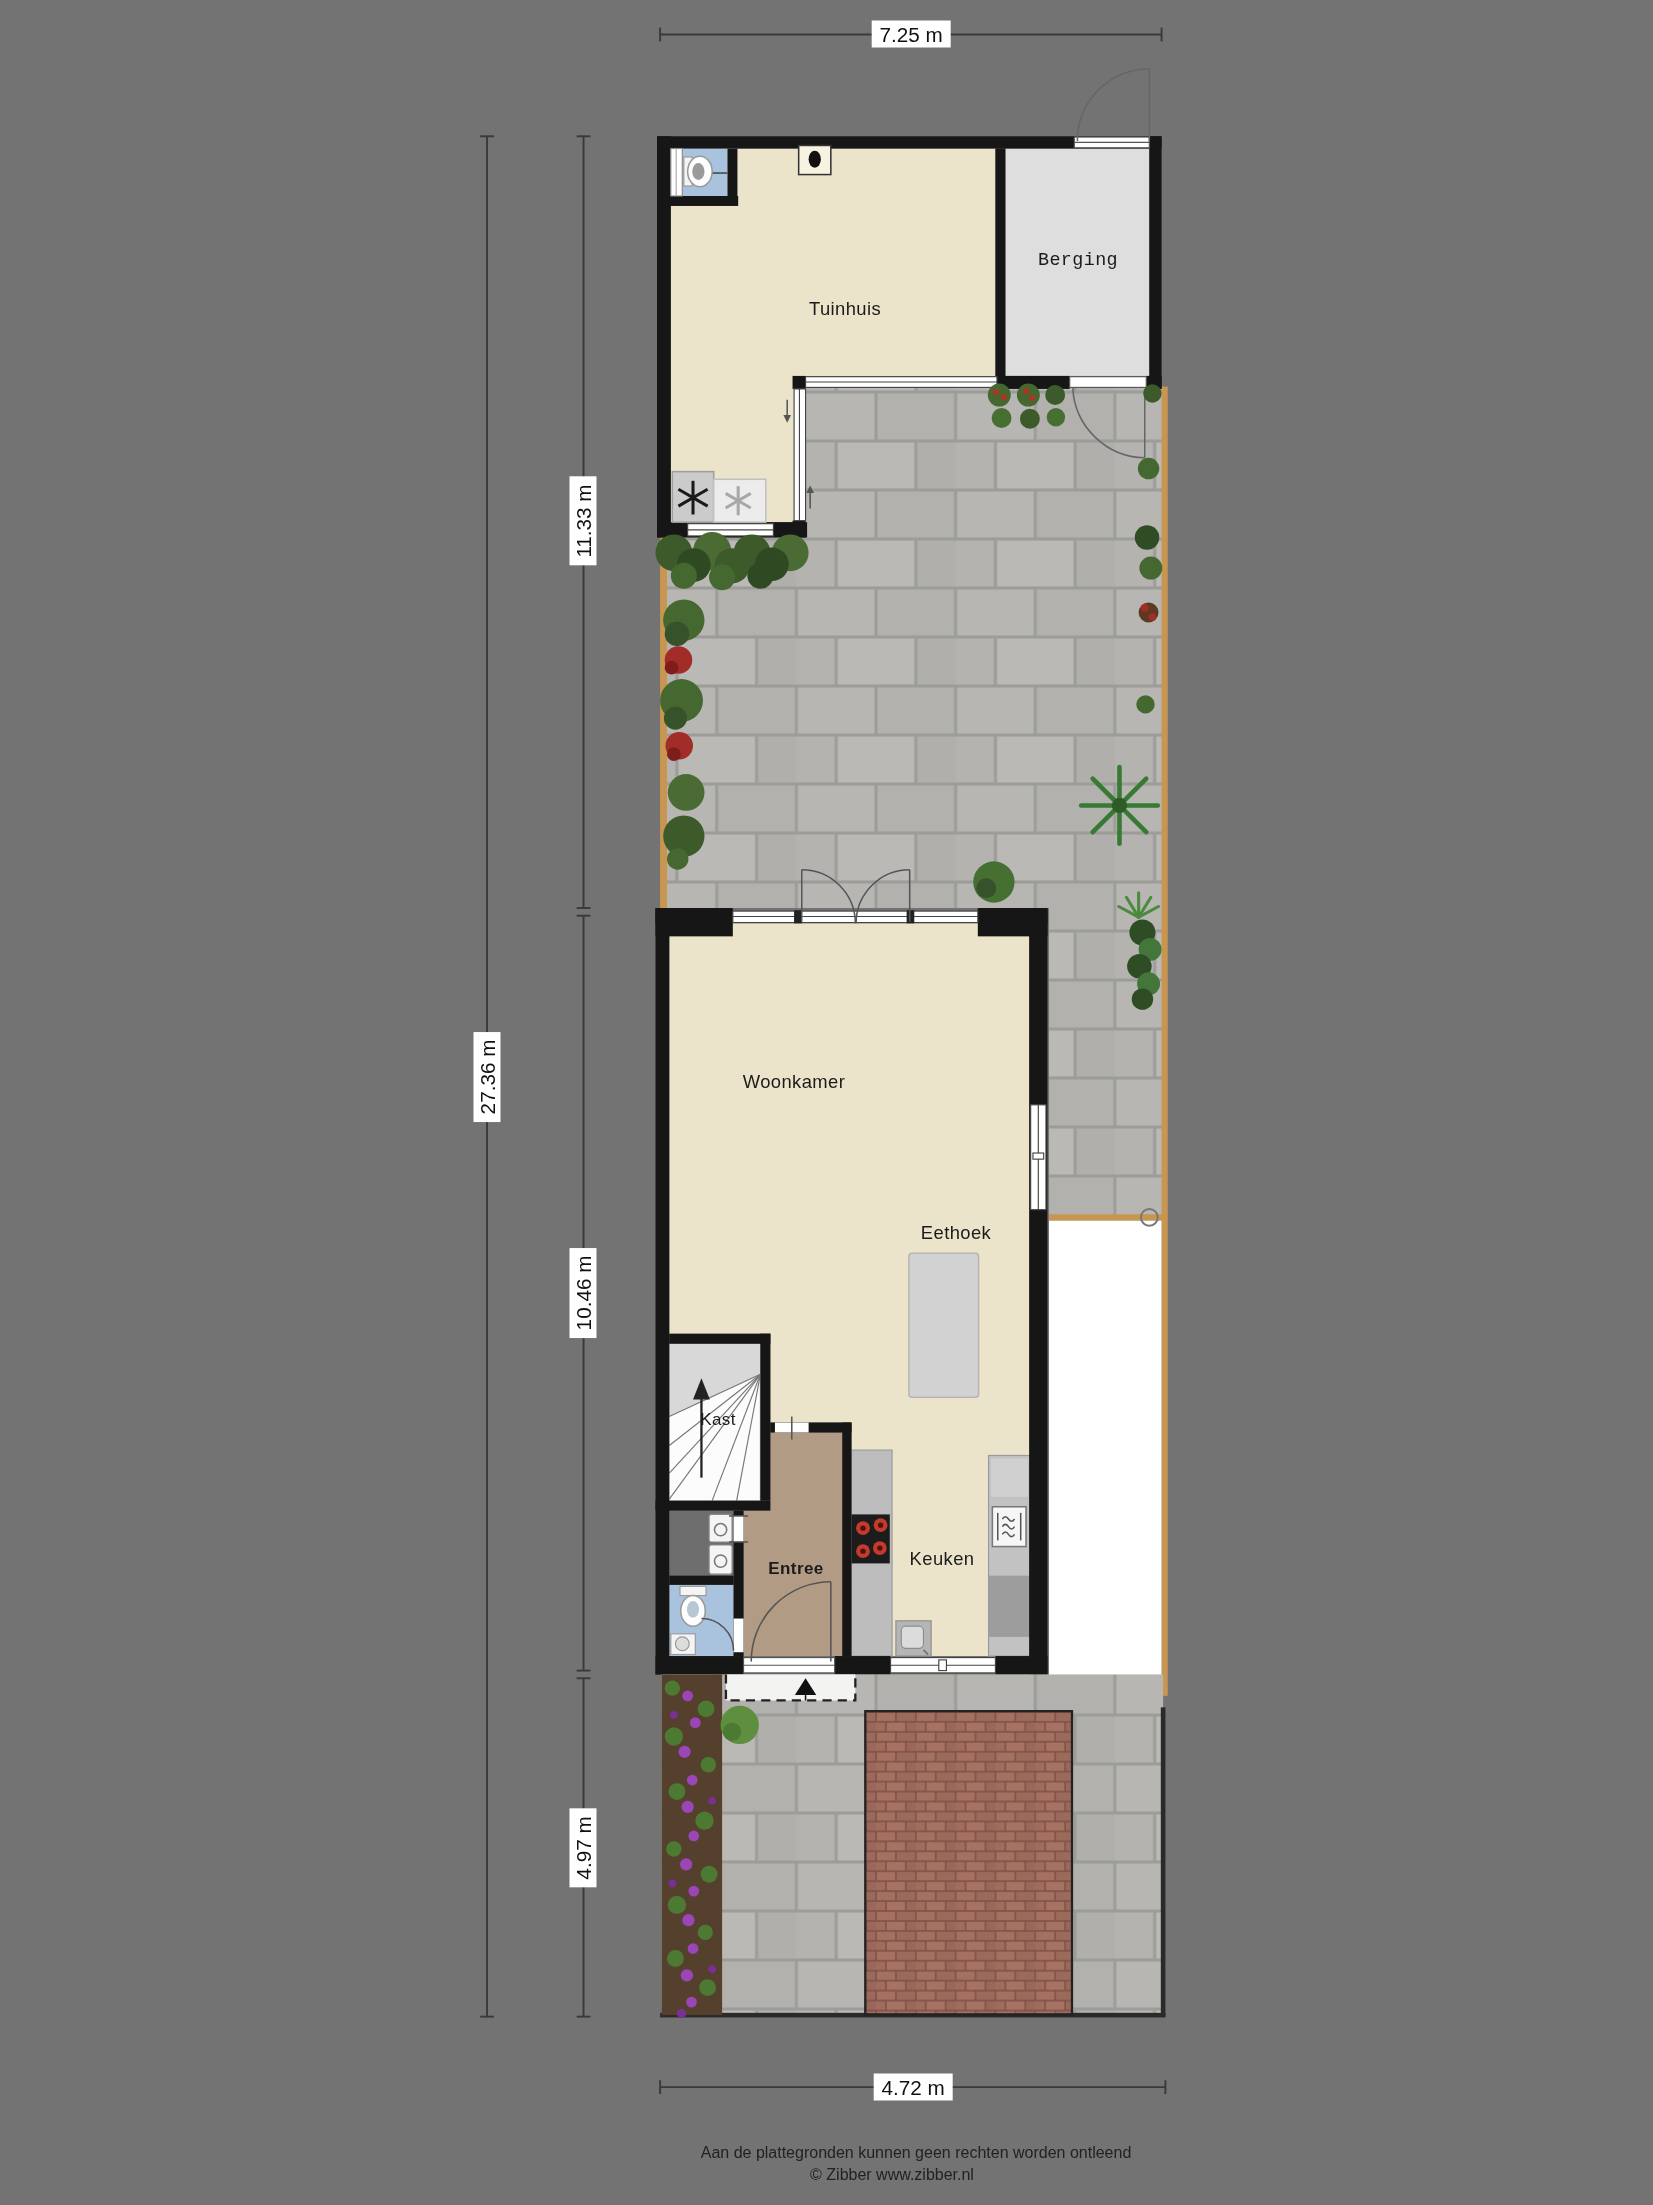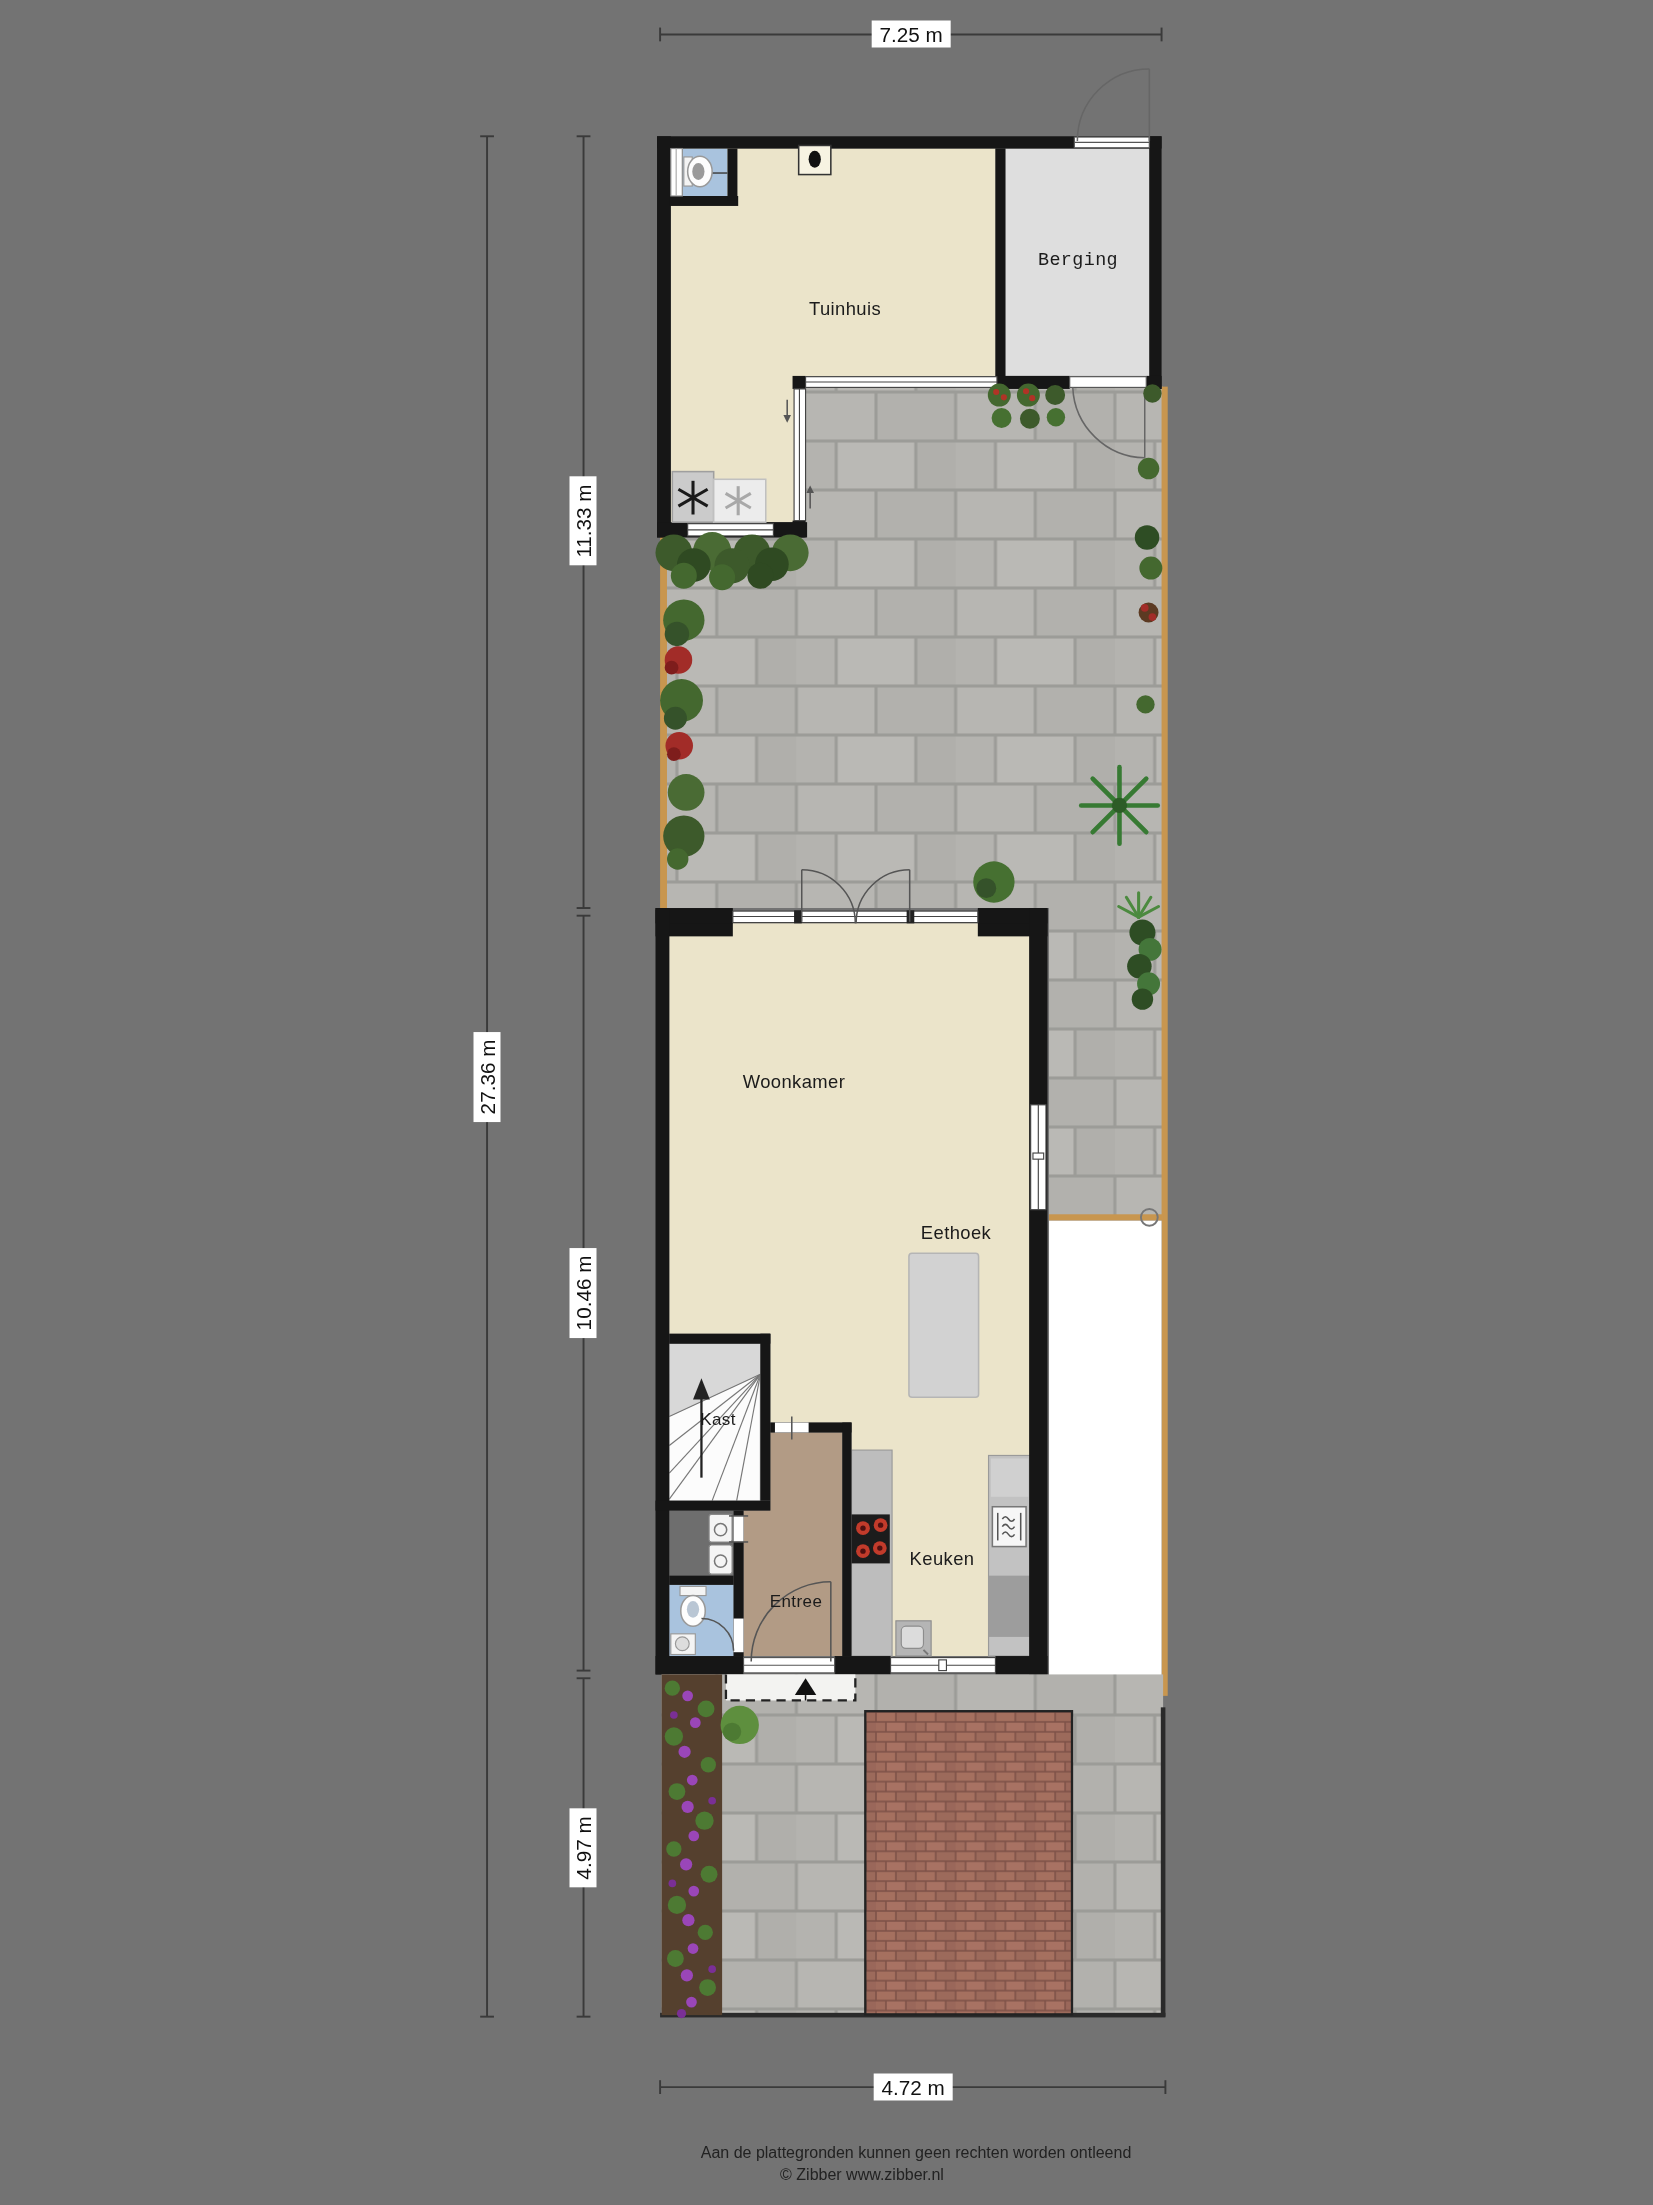--- a/index.html
+++ b/index.html
@@ -448,20 +448,20 @@
 <div class="dim vert" style="left:583px;top:521px;">11.33 m</div>
 <div class="dim vert" style="left:583px;top:1293px;">10.46 m</div>
 <div class="dim vert" style="left:583px;top:1848px;">4.97 m</div>
 <div class="dim" style="left:913px;top:2087px;">4.72 m</div>
 
 <div class="lbl" style="left:835px;top:309px;margin-left:10px;">Tuinhuis</div>
 <div class="lbl" style="left:1078px;top:260px;font-family:Liberation Mono, monospace;">Berging</div>
 <div class="lbl" style="left:794px;top:1082px;">Woonkamer</div>
 <div class="lbl" style="left:956px;top:1233px;">Eethoek</div>
 <div class="lbl small" style="left:718px;top:1374px;margin-top:46px;">Kast</div>
-<div class="lbl small" style="left:796px;top:1602px;">Entree</div>
+<div class="lbl small" style="left:796px;top:1569px;font-weight:bold;">Entree</div>
 <div class="lbl" style="left:942px;top:1559px;">Keuken</div>
 
 <div class="footer-line" style="left:916px;top:2153px;">Aan de plattegronden kunnen geen rechten worden ontleend</div>
-<div class="footer-line" style="left:862px;top:2175px;">© Zibber www.zibber.nl</div>
+<div class="footer-line" style="left:892px;top:2175px;">© Zibber www.zibber.nl</div>
 
 </div>
 
 
 </body></html>

